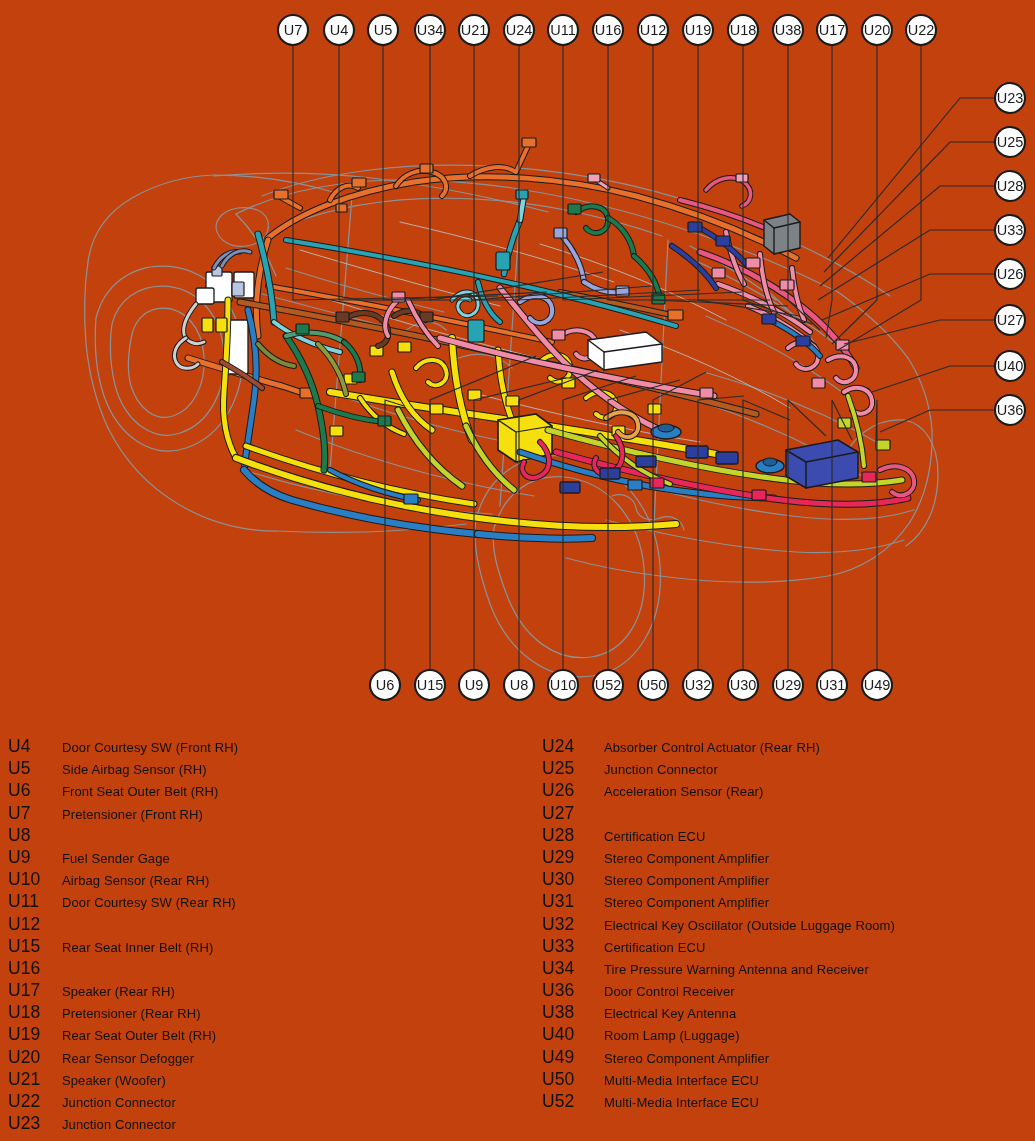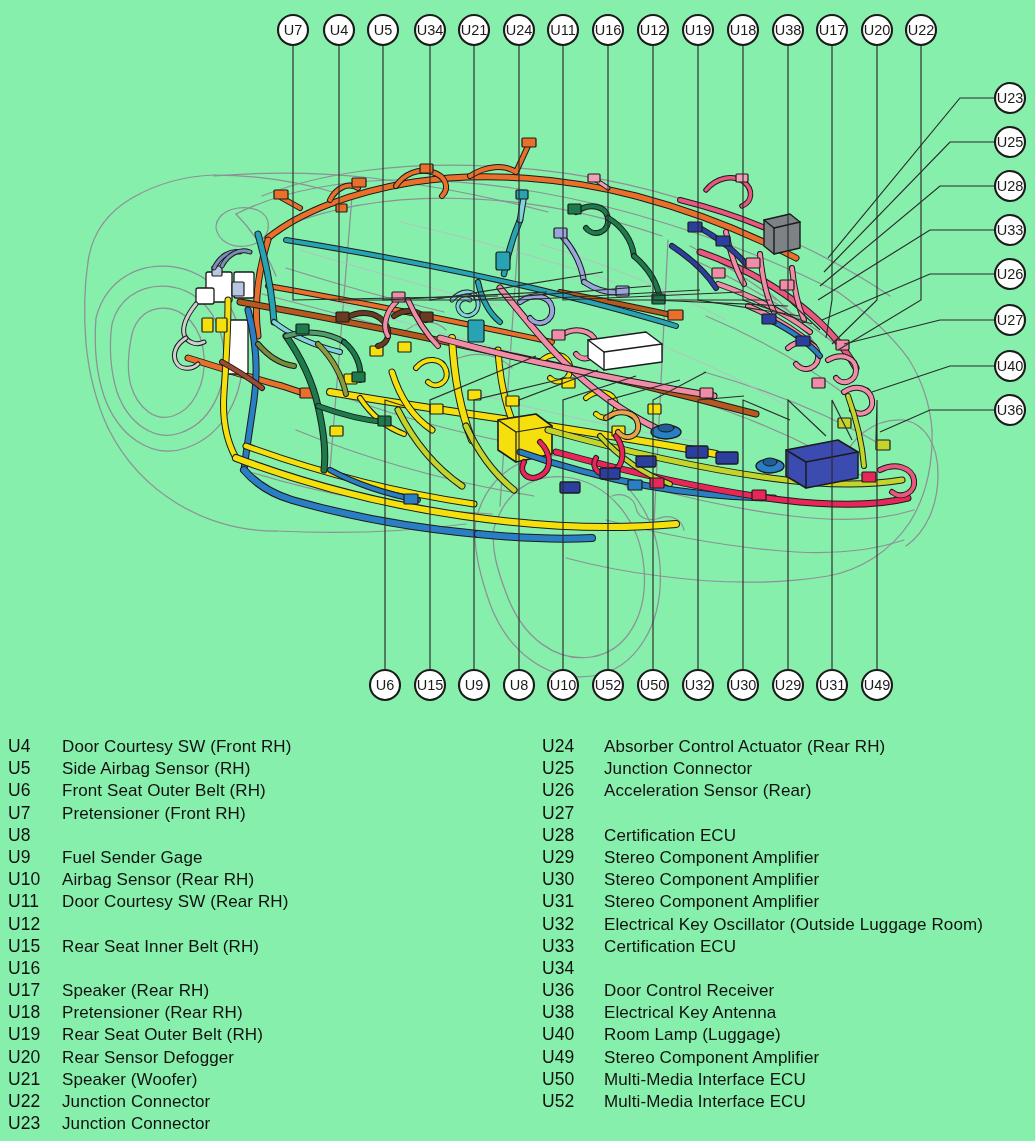--- a/index.html
+++ b/index.html
@@ -4,21 +4,21 @@
 <title>Wire Harness Location Diagram</title>
 <style>
   html,body{margin:0;padding:0;background:#ffffff;}
   body{
     width:1035px;height:1141px;
     font-family:"Liberation Sans", sans-serif;
     color:#111;
     overflow:hidden;
     position:relative;
   }
-  #page{position:relative;width:1035px;height:1141px;background:#86efac;}
+  #page{position:relative;width:1035px;height:1141px;background:#c2410c;}
 
   
   #diagram{position:absolute;left:0;top:0;width:1035px;height:720px;}
   #diagram svg{display:block;}
 
   
   #legend{
     position:absolute;left:0;top:735px;width:1035px;height:406px;
   }
   .legend-col{position:absolute;top:0;}
@@ -27,21 +27,21 @@
   .legend-row{
     display:flex;align-items:baseline;
     height:22.2px;line-height:22.2px;
     white-space:nowrap;
   }
   .legend-code{
     width:54px;flex:0 0 54px;
     font-size:17.5px;letter-spacing:.1px;
   }
   .legend-col.right .legend-code{width:62px;flex:0 0 62px;}
-  .legend-desc{font-size:17px;letter-spacing:.1px;}
+  .legend-desc{font-size:13px;letter-spacing:.1px;}
   .legend-col.left{padding-left:8px;}
   .legend-col.right{padding-left:12px;}
 </style>
 </head>
 <body>
 
 <div id="page">
 
   <div id="diagram">
     <svg id="dsvg" width="1035" height="720" viewBox="0 0 1035 720" xmlns="http://www.w3.org/2000/svg">
@@ -782,20 +782,21 @@
         <div class="legend-row">
           <span class="legend-code">U32</span>
           <span class="legend-desc">Electrical Key Oscillator (Outside Luggage Room)</span>
         </div>
         <div class="legend-row">
           <span class="legend-code">U33</span>
           <span class="legend-desc">Certification ECU</span>
         </div>
         <div class="legend-row">
           <span class="legend-code">U34</span>
+          <span class="legend-desc">Tire Pressure Warning Antenna and Receiver</span>
         </div>
         <div class="legend-row">
           <span class="legend-code">U36</span>
           <span class="legend-desc">Door Control Receiver</span>
         </div>
         <div class="legend-row">
           <span class="legend-code">U38</span>
           <span class="legend-desc">Electrical Key Antenna</span>
         </div>
         <div class="legend-row">

